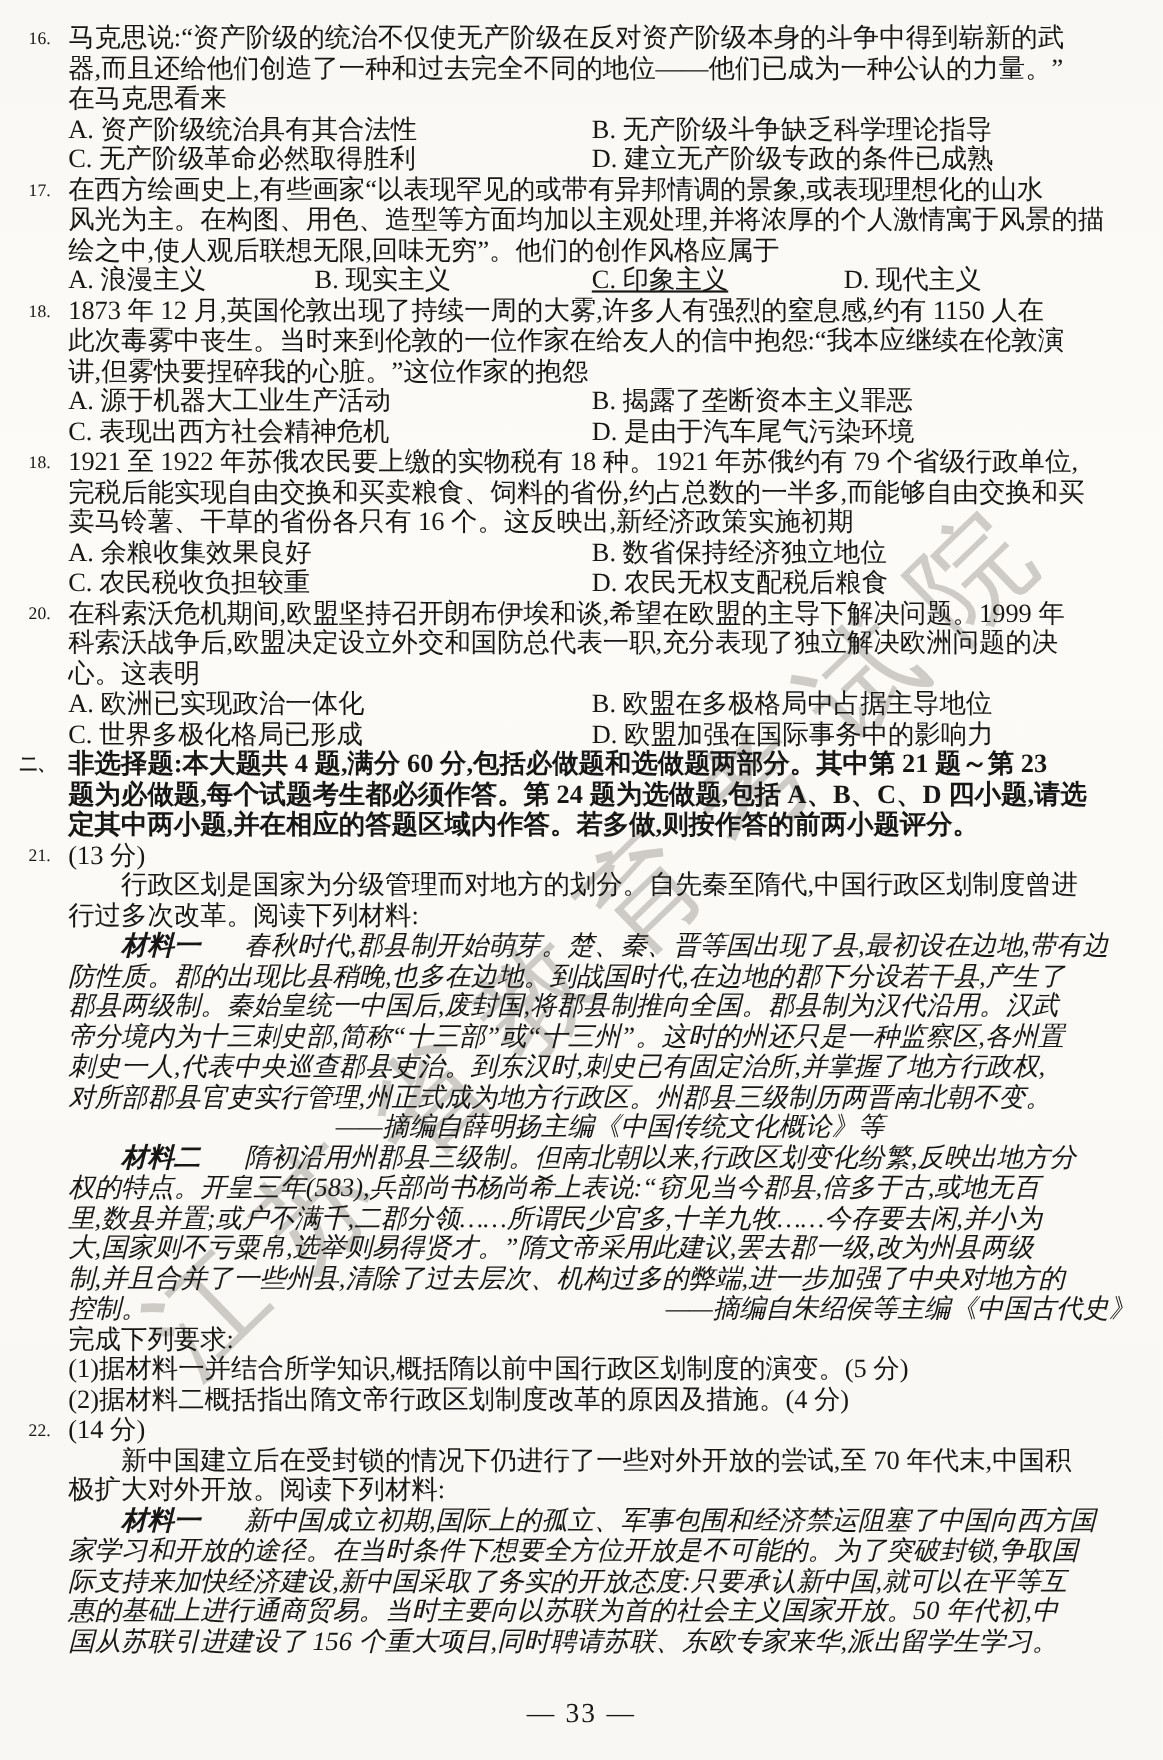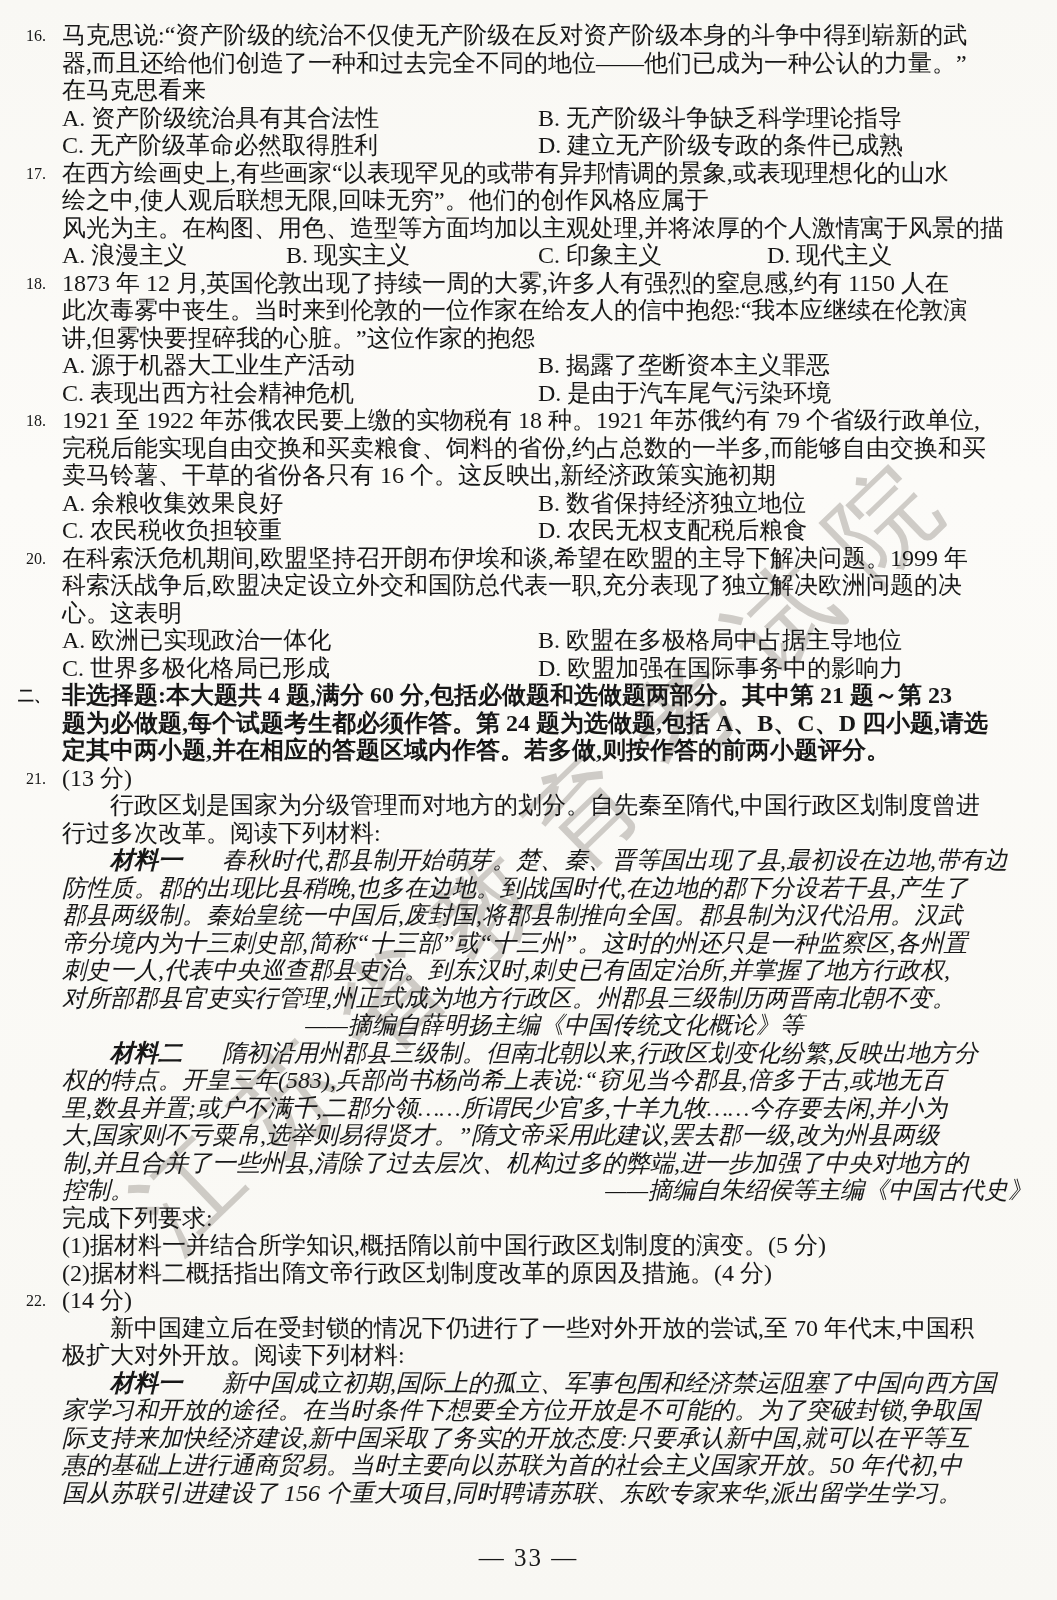--- a/index.html
+++ b/index.html
@@ -20,21 +20,21 @@
   .content{position:absolute;left:0;top:22px;width:1057px;z-index:2;}
   .ln{height:27.5px;line-height:27.5px;font-size:24px;white-space:nowrap;}
   .q{position:relative;padding-left:62px;}
   .qnum{position:absolute;left:26px;top:0;height:27.5px;line-height:27.5px;font-size:16px;}
   .sec .qnum{left:18px;font-weight:700;}
   .bold{font-weight:700;}
   .optrow{display:flex;}
   .o1{display:inline-block;width:476px;}
   .i1{display:inline-block;width:224px;}
   .i2{display:inline-block;width:252px;}
-  .i3{display:inline-block;width:229px;}
+  .i3{display:inline-block;width:229px;text-decoration:underline;}
   .ind{text-indent:48px;}
   .kai{font-style:italic;}
   .mlabel{font-weight:700;margin-right:40px;font-style:italic;}
   .attr{text-align:center;padding-right:10px;}
   .split{display:flex;justify-content:space-between;padding-right:25px;}
   .footer{position:absolute;left:0;top:1544px;width:1057px;text-align:center;font-size:25px;z-index:2;letter-spacing:2px;}
 </style>
 </head>
 <body>
 
@@ -55,22 +55,22 @@
       </div>
       <div class="ln optrow">
         <span class="o1">C. 无产阶级革命必然取得胜利</span>
         <span>D. 建立无产阶级专政的条件已成熟</span>
       </div>
     </div>
 
     <div class="q">
       <span class="qnum">17.</span>
       <div class="ln">在西方绘画史上,有些画家“以表现罕见的或带有异邦情调的景象,或表现理想化的山水</div>
+      <div class="ln">风光为主。在构图、用色、造型等方面均加以主观处理,并将浓厚的个人激情寓于风景的描</div>
       <div class="ln">绘之中,使人观后联想无限,回味无穷”。他们的创作风格应属于</div>
-      <div class="ln">风光为主。在构图、用色、造型等方面均加以主观处理,并将浓厚的个人激情寓于风景的描</div>
       <div class="ln optrow">
         <span class="i1">A. 浪漫主义</span>
         <span class="i2">B. 现实主义</span>
         <span class="i3">C. 印象主义</span>
         <span>D. 现代主义</span>
       </div>
     </div>
 
     <div class="q">
       <span class="qnum">18.</span>

